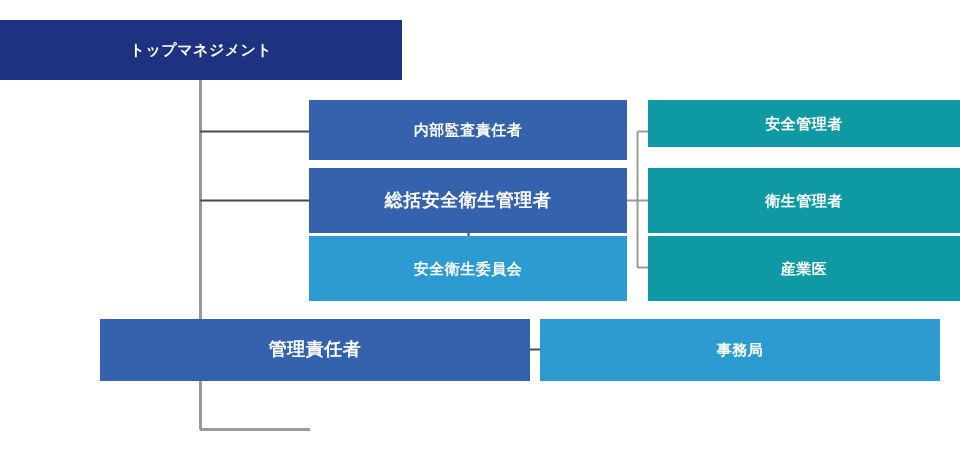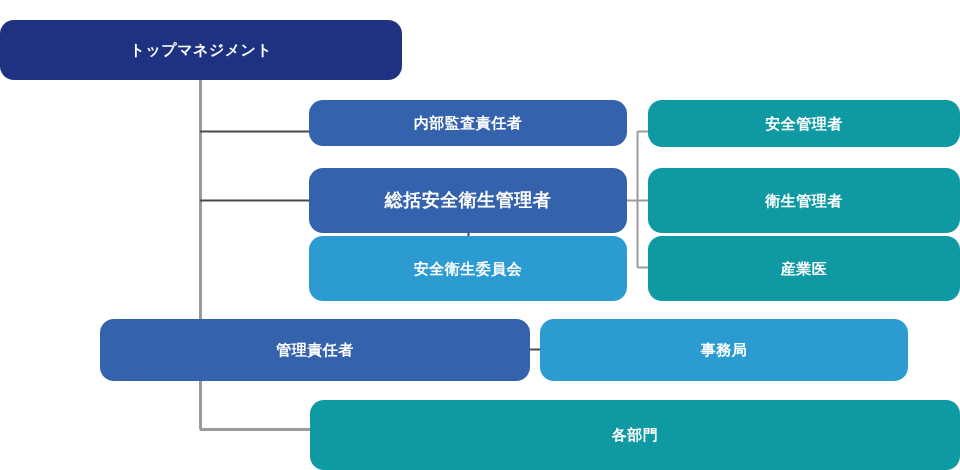--- a/index.html
+++ b/index.html
@@ -28,21 +28,20 @@
     align-items: center;
     justify-content: center;
     color: #ffffff;
     font-weight: bold;
     font-size: 15px;
     letter-spacing: 0.5px;
     box-sizing: border-box;
     text-align: left;
     line-height: 1.2;
     z-index: 2;
-    border-radius: 14px;
   }
   .node-label {
     display: block;
     white-space: nowrap;
   }
 </style>
 </head>
 <body>
 
 <div id="chart-root" style="width: 960px; height: 470px; background: rgb(255, 255, 255);">
@@ -65,21 +64,21 @@
     <path d="M637.5 200.5 L648 200.5" stroke="#9a9a9a" stroke-width="2" fill="none"></path>
     <path d="M637.5 267.5 L648 267.5" stroke="#9a9a9a" stroke-width="2" fill="none"></path>
 
     <path d="M530 349.5 L540 349.5" stroke="#4a4a4a" stroke-width="2" fill="none"></path>
   </svg>
 
   <div class="node" style="left: 0px; top: 20px; width: 402px; height: 60px; background: rgb(30, 50, 129); color: rgb(255, 255, 255); font-size: 15px;">
     <span class="node-label">トップマネジメント</span>
   </div>
 
-  <div class="node" style="left: 309px; top: 100px; width: 318px; height: 46px; background: rgb(53, 98, 173); color: rgb(255, 255, 255); font-size: 15px;">
+  <div class="node" style="left: 309px; top: 100px; width: 318px; height: 60px; background: rgb(53, 98, 173); color: rgb(255, 255, 255); font-size: 15px;">
     <span class="node-label">内部監査責任者</span>
   </div>
 
   <div class="node" style="left: 309px; top: 168px; width: 318px; height: 65px; background: rgb(53, 98, 173); color: rgb(255, 255, 255); font-size: 18px;">
     <span class="node-label">総括安全衛生管理者</span>
   </div>
 
   <div class="node" style="left: 309px; top: 236px; width: 318px; height: 65px; background: rgb(43, 155, 209); color: rgb(255, 255, 255); font-size: 15px;">
     <span class="node-label">安全衛生委員会</span>
   </div>
@@ -89,25 +88,22 @@
   </div>
 
   <div class="node" style="left: 648px; top: 236px; width: 312px; height: 65px; background: rgb(14, 153, 163); color: rgb(255, 255, 255); font-size: 15px;">
     <span class="node-label">産業医</span>
   </div>
 
   <div class="node" style="left: 648px; top: 168px; width: 312px; height: 65px; background: rgb(14, 153, 163); color: rgb(255, 255, 255); font-size: 15px;">
     <span class="node-label">衛生管理者</span>
   </div>
 
-  <div class="node" style="left: 100px; top: 319px; width: 430px; height: 62px; background: rgb(53, 98, 173); color: rgb(255, 255, 255); font-size: 15px;">
+  <div class="node" style="left: 100px; top: 319px; width: 430px; height: 62px; background: rgb(53, 98, 173); color: rgb(255, 255, 255); font-size: 18px;">
     <span class="node-label">管理責任者</span>
   </div>
 
-  <div class="node" style="left: 540px; top: 319px; width: 368px; height: 62px; background: rgb(43, 155, 209); color: rgb(255, 255, 255); font-size: 15px;">
+  <div class="node" style="left: 540px; top: 319px; width: 400px; height: 62px; background: rgb(43, 155, 209); color: rgb(255, 255, 255); font-size: 15px;">
     <span class="node-label">事務局</span>
   </div>
 
-  <div class="node" style="left: 310px; top: 400px; width: 650px; height: 70px; background: rgb(14, 153, 163); color: rgb(255, 255, 255); font-size: 15px;">
-    <span class="node-label">各部門</span>
-  </div>
 
 </div>
 
 </body></html>

